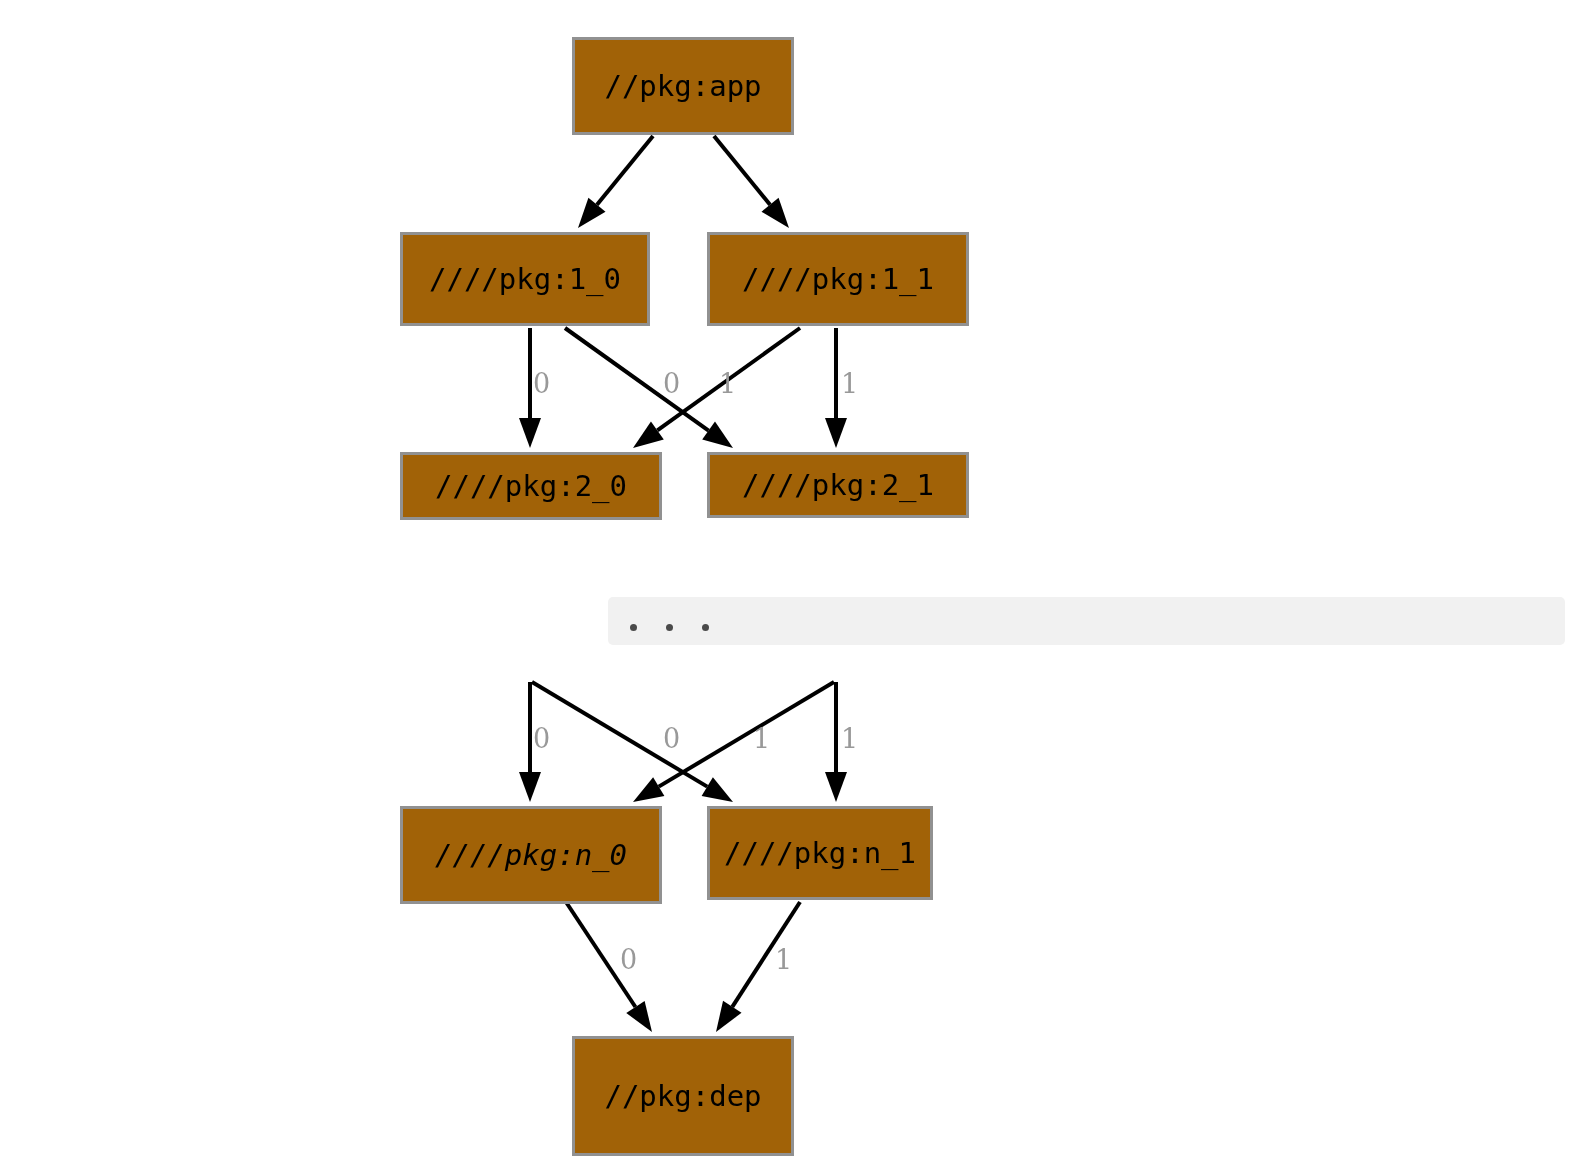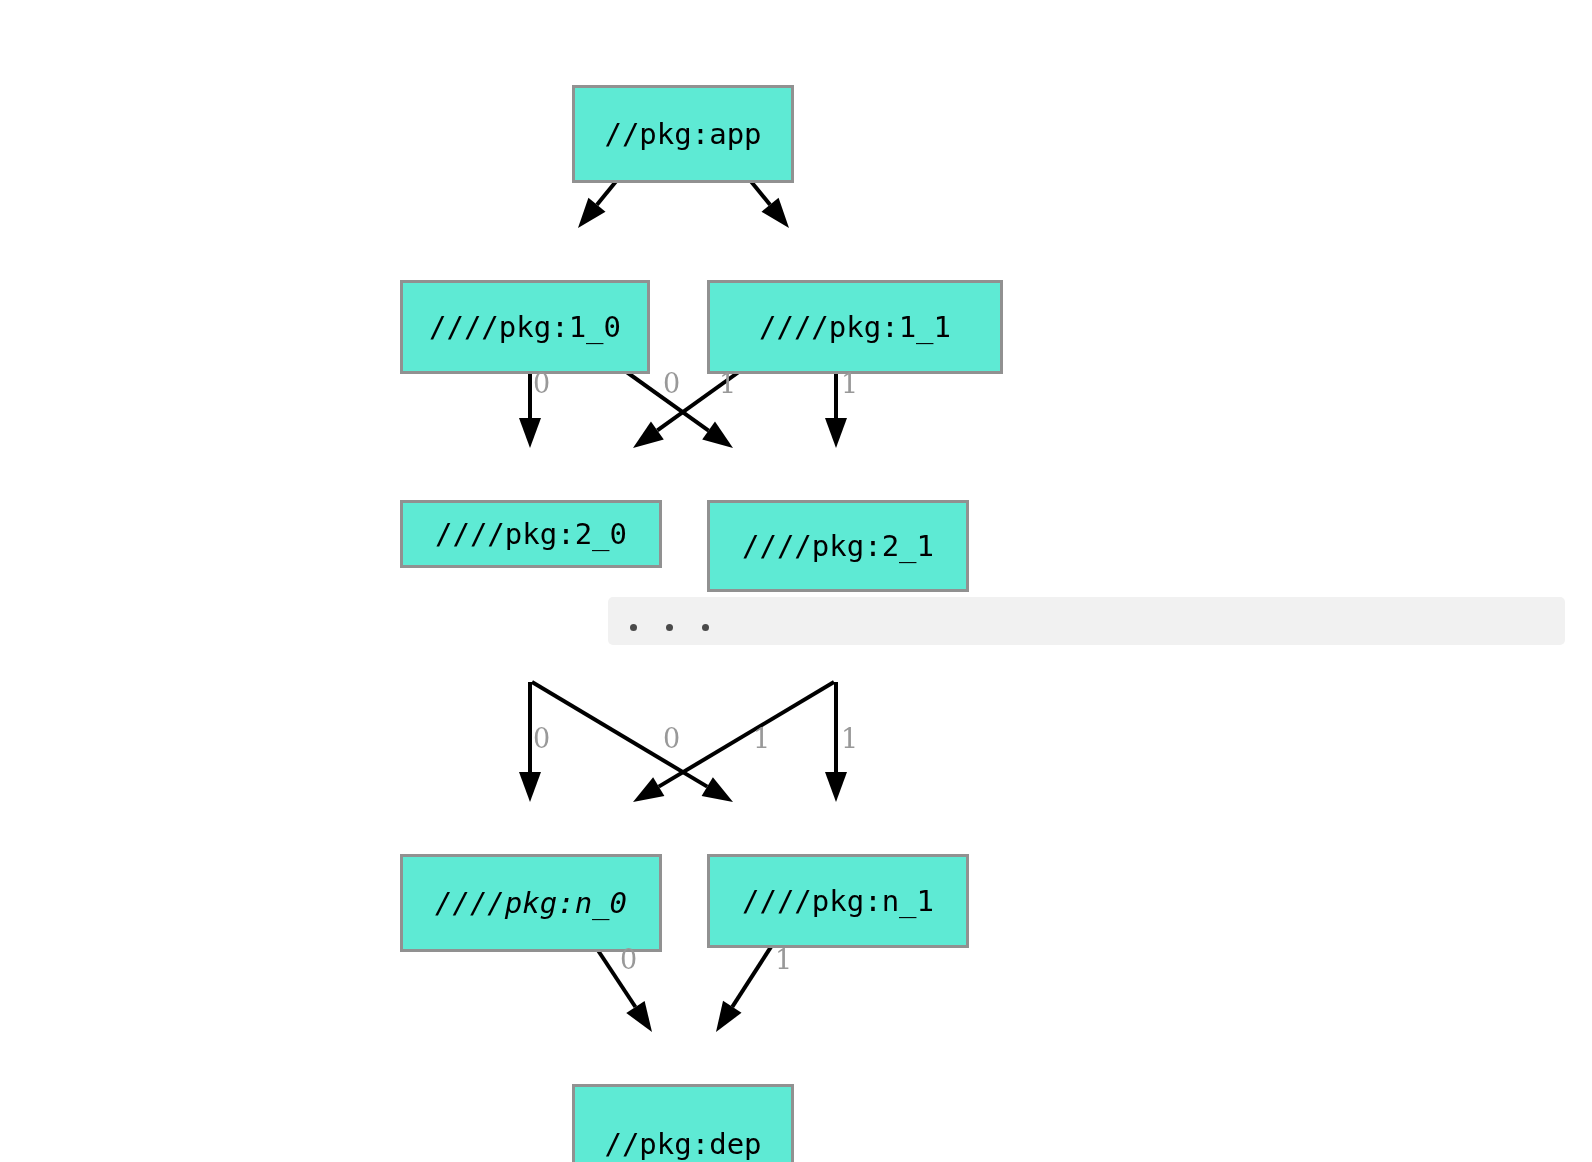--- a/index.html
+++ b/index.html
@@ -15,32 +15,31 @@
     position: relative;
     width: 1592px;
     height: 1162px;
     background: #ffffff;
     overflow: hidden;
   }
   
   .node {
     position: absolute;
     box-sizing: border-box;
-    background: #5eead4;
+    background: #a16207;
     border: 3px solid #919191;
     display: flex;
     align-items: center;
     justify-content: center;
     font-family: "DejaVu Sans Mono", monospace;
     font-size: 29px;
     color: #000000;
     letter-spacing: 0px;
     white-space: nowrap;
     z-index: 3;
-    margin-top: 48px;
   }
   
   #edges {
     position: absolute;
     left: 0;
     top: 0;
     width: 1592px;
     height: 1162px;
     z-index: 2;
     pointer-events: none;
@@ -145,33 +144,33 @@
       </g>
     </svg>
 
   <div id="node-layer">
       <div class="node" style="left: 572px; top: 37px; width: 222px; height: 98px;">
         <span>//pkg:app</span>
       </div>
       <div class="node" style="left: 400px; top: 232px; width: 250px; height: 94px;">
         <span>////pkg:1_0</span>
       </div>
-      <div class="node" style="left: 707px; top: 232px; width: 296px; height: 94px;">
+      <div class="node" style="left: 707px; top: 232px; width: 262px; height: 94px;">
         <span>////pkg:1_1</span>
       </div>
       <div class="node" style="left: 400px; top: 452px; width: 262px; height: 68px;">
         <span>////pkg:2_0</span>
       </div>
-      <div class="node" style="left: 707px; top: 452px; width: 262px; height: 92px;">
+      <div class="node" style="left: 707px; top: 452px; width: 262px; height: 66px;">
         <span>////pkg:2_1</span>
       </div>
       <div class="node" style="left: 400px; top: 806px; width: 262px; height: 98px; font-style: italic;">
         <span>////pkg:n_0</span>
       </div>
-      <div class="node" style="left: 707px; top: 806px; width: 262px; height: 94px;">
+      <div class="node" style="left: 707px; top: 806px; width: 226px; height: 94px;">
         <span>////pkg:n_1</span>
       </div>
       <div class="node" style="left: 572px; top: 1036px; width: 222px; height: 120px;">
         <span>//pkg:dep</span>
       </div>
     </div>
 
   <div id="label-layer">
       <div class="edge-label" style="left: 533px; top: 370px;">0</div>
       <div class="edge-label" style="left: 663px; top: 370px;">0</div>

